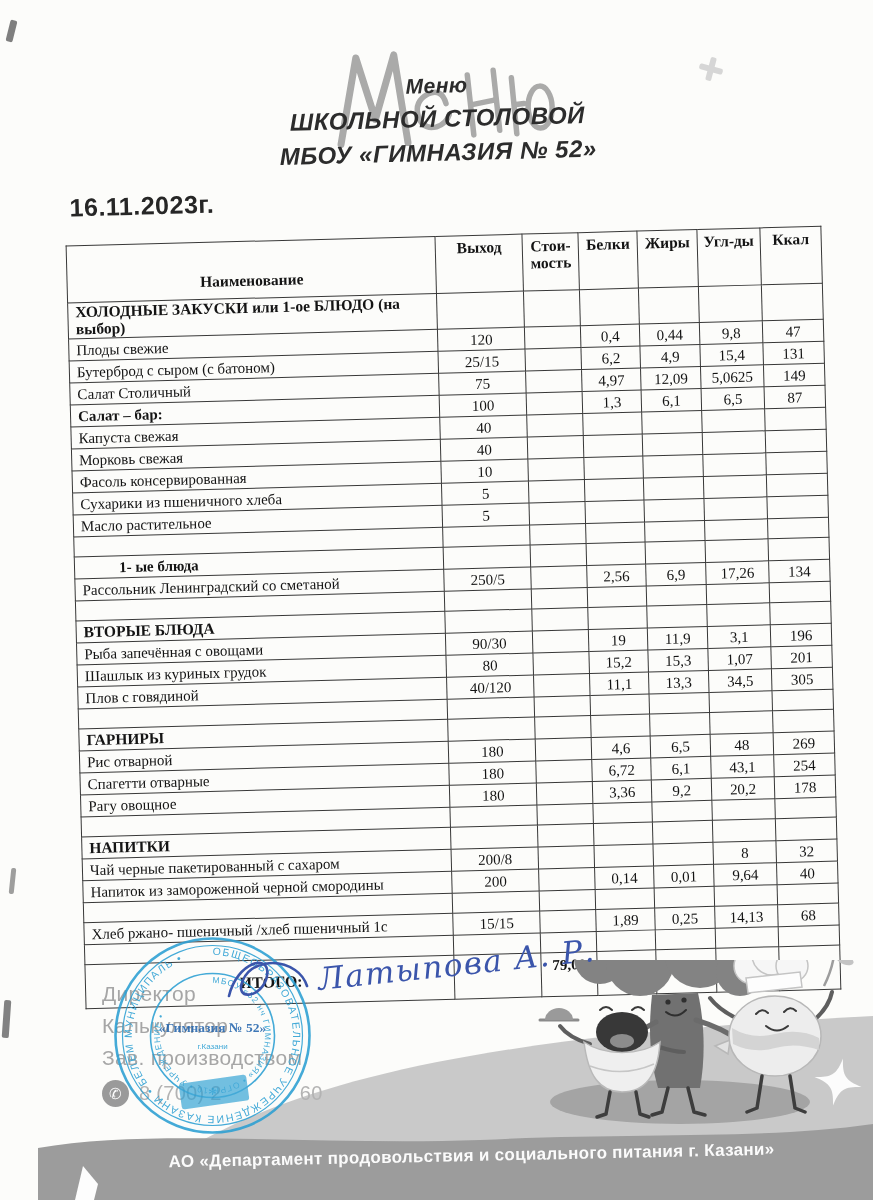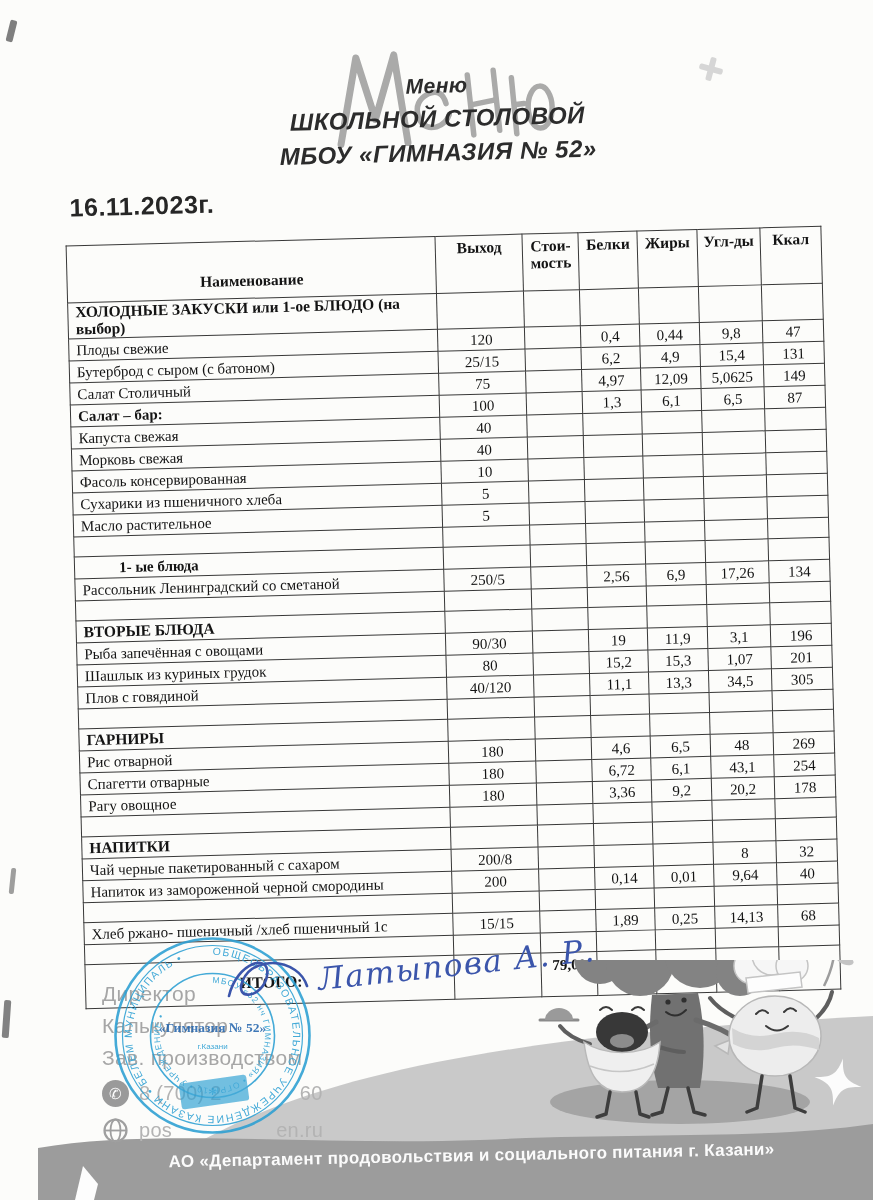--- a/index.html
+++ b/index.html
@@ -473,30 +473,20 @@
   <div class="officials">
     <div class="role">Директор</div>
     <div class="role">Калькулятор</div>
     <div class="role">Зав. производством</div>
     <div class="contact-row">
       <span class="round-icon">✆</span>
       <span>8 (700) 2</span>
       <span class="gap-phone"></span>
       <span>60</span>
     </div>
-    <div class="contact-row">
-      <svg class="globe-icon-svg" viewBox="0 0 27 27">
-        <circle cx="13.5" cy="13.5" r="11" fill="none" stroke="#9f9f9f" stroke-width="2.2"></circle>
-        <ellipse cx="13.5" cy="13.5" rx="5" ry="11" fill="none" stroke="#9f9f9f" stroke-width="1.8"></ellipse>
-        <line x1="2.5" y1="13.5" x2="24.5" y2="13.5" stroke="#9f9f9f" stroke-width="1.8"></line>
-      </svg>
-      <span>pos</span>
-      <span class="gap-site"></span>
-      <span>en.ru</span>
-    </div>
   </div>
 
   <svg class="stamp" viewBox="0 0 205 205" xmlns="http://www.w3.org/2000/svg">
     <defs>
       <path id="ring-outer" d="M102.5,22 a80.5,80.5 0 1 1 -0.01,0 Z"></path>
       <path id="ring-inner" d="M102.5,50 a52.5,52.5 0 1 1 -0.01,0 Z"></path>
     </defs>
     <circle cx="102.5" cy="102.5" r="97" fill="none" stroke="#2b9fd3" stroke-width="2.6"></circle>
     <circle cx="102.5" cy="102.5" r="90" fill="none" stroke="#2b9fd3" stroke-width="1.2"></circle>
     <circle cx="102.5" cy="102.5" r="62" fill="none" stroke="#2b9fd3" stroke-width="1.6"></circle>

